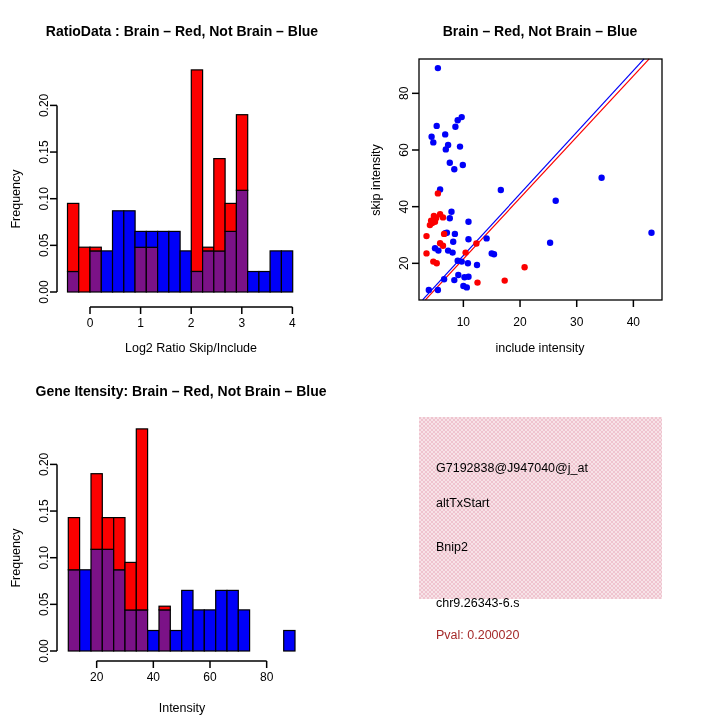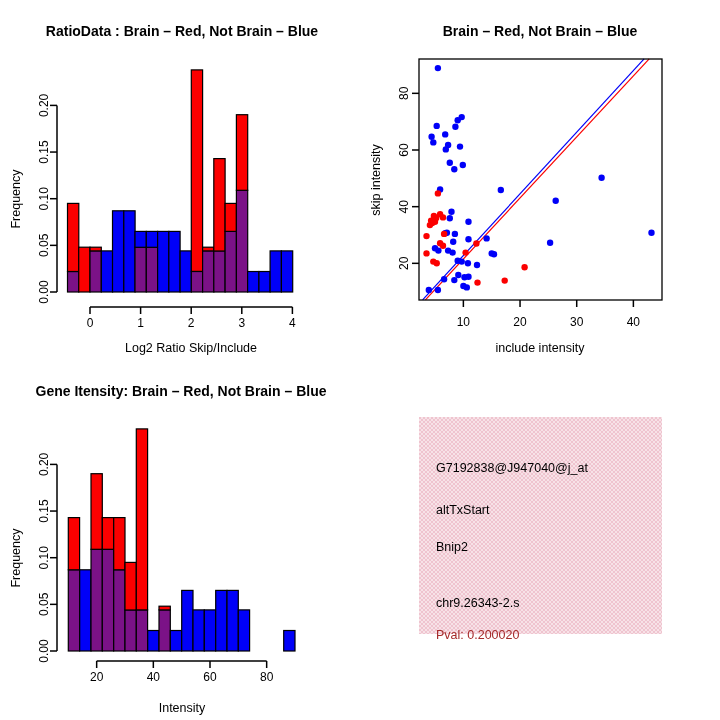--- a/index.html
+++ b/index.html
@@ -6,21 +6,21 @@
   #canvas{position:relative;width:720px;height:720px;background:#ffffff;overflow:hidden;
           font-family:"Liberation Sans",sans-serif;}
   svg.panel{position:absolute;width:360px;height:360px;}
   #p-ratio{left:0;top:0;}
   #p-scatter{left:360px;top:0;}
   #p-gene{left:0;top:360px;}
   text{font-family:"Liberation Sans",sans-serif;fill:#000;}
   .title{font-size:14px;font-weight:bold;text-anchor:middle;}
   .axlbl{font-size:12.5px;text-anchor:middle;}
   .tick-text{font-size:12px;text-anchor:middle;}
-  .info-box{position:absolute;left:419px;top:417px;width:243px;height:217px;
+  .info-box{position:absolute;left:419px;top:417px;width:243px;height:182px;
     background-color:#EFC4CF;
     background-image:
       linear-gradient(45deg,rgba(255,255,255,.5) 25%,transparent 25%,transparent 75%,rgba(255,255,255,.5) 75%),
       linear-gradient(45deg,rgba(255,255,255,.5) 25%,transparent 25%,transparent 75%,rgba(255,255,255,.5) 75%);
     background-size:4px 4px;background-position:0 0,2px 2px;}
   .info-line{position:absolute;left:17px;font-size:12.5px;color:#000;white-space:nowrap;}
   .info-pval{color:#A52A2A;}
 </style>
 </head>
 <body>
@@ -235,19 +235,19 @@
         <line x1="57" y1="104.39999999999998" x2="50" y2="104.39999999999998" stroke="#000" stroke-width="1.5"></line>
         <text x="48" y="104.39999999999998" class="tick-text" transform="rotate(-90 48 104.4)">0.20</text>
       </g>
     <text class="title" x="181" y="36">Gene Itensity: Brain – Red, Not Brain – Blue</text>
     <text class="axlbl" x="182" y="352">Intensity</text>
     <text class="axlbl" x="20" y="198" transform="rotate(-90 20 198)">Frequency</text>
   </svg>
 
   <div class="info-box">
     <div class="info-line" style="top:44px">G7192838@J947040@j_at</div>
-    <div class="info-line" style="top:86px">altTxStart</div>
+    <div class="info-line" style="top:79px">altTxStart</div>
     <div class="info-line" style="top:123px">Bnip2</div>
-    <div class="info-line" style="top:179px">chr9.26343-2.s</div>
+    <div class="info-line" style="top:179px">chr9.26343-6.s</div>
     <div class="info-line info-pval" style="top:211px">Pval: 0.200020</div>
   </div>
 
 </div>
 
 </body></html>

